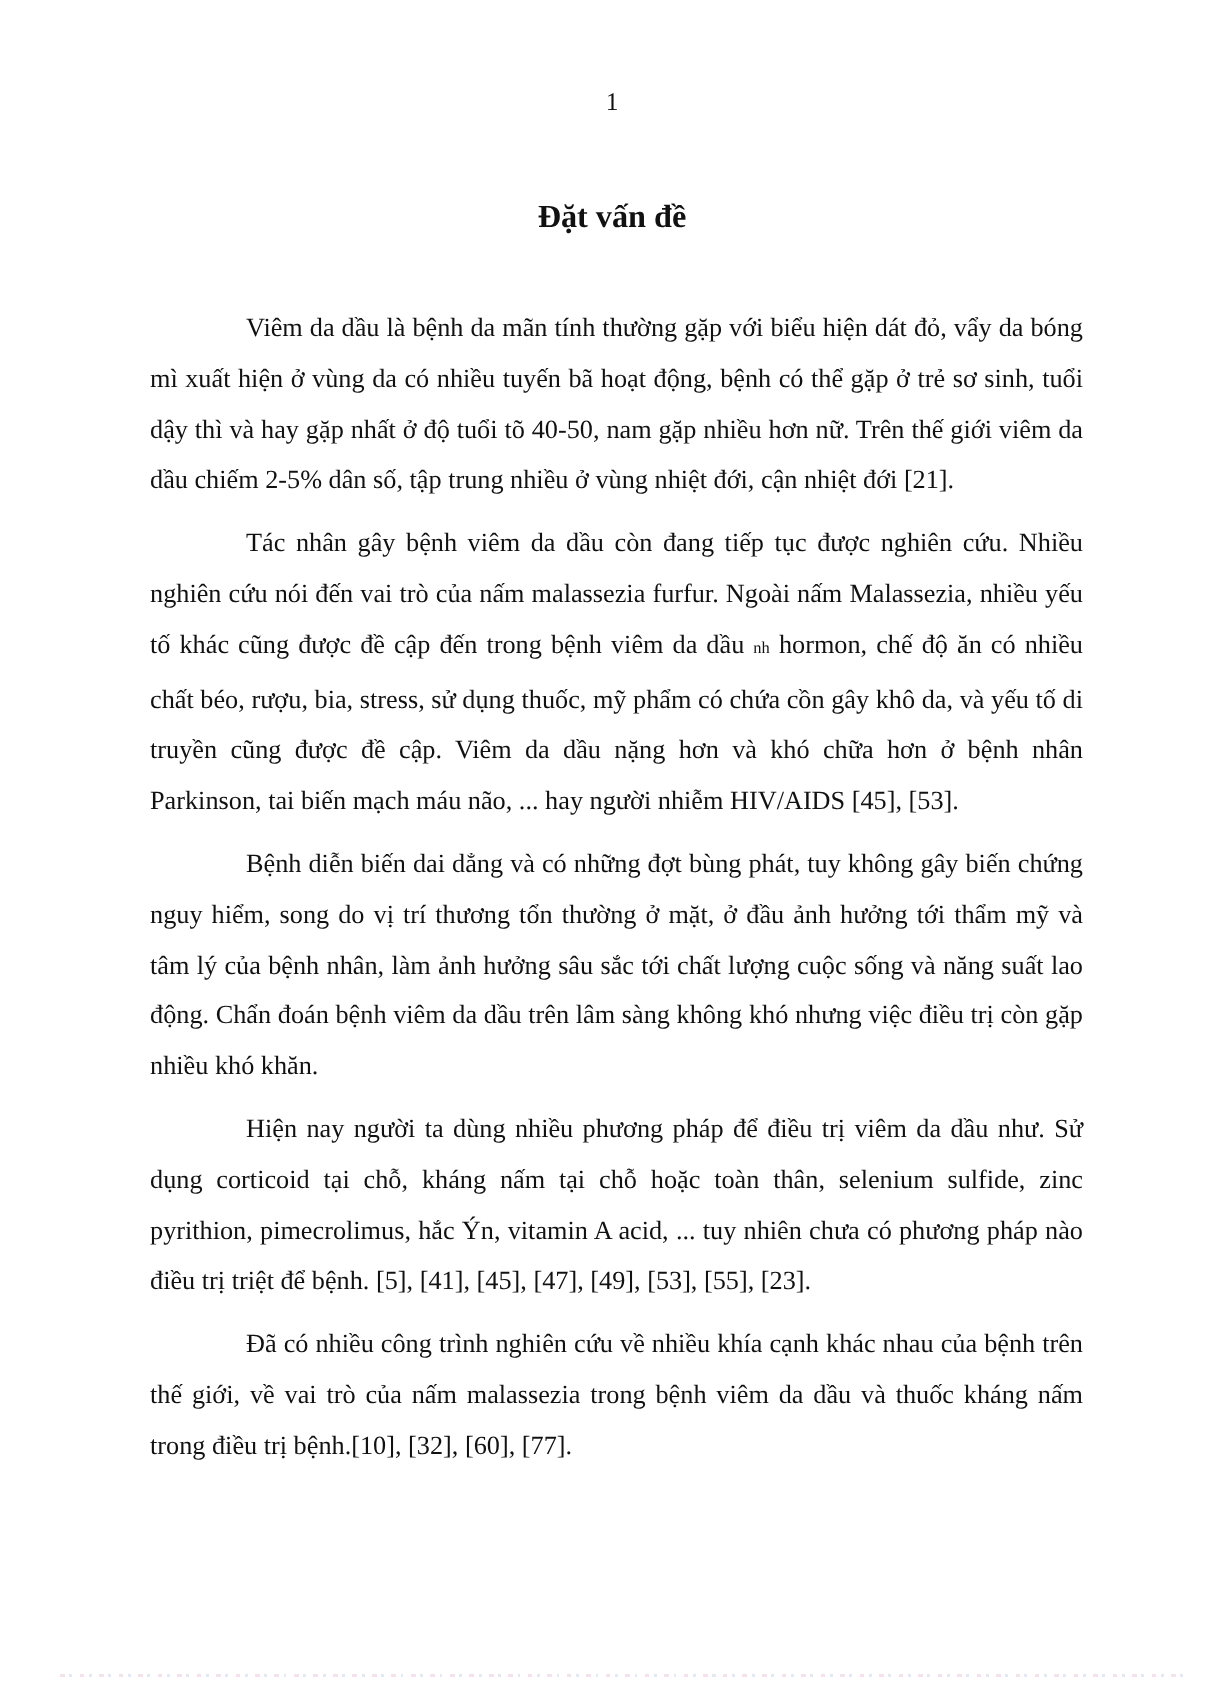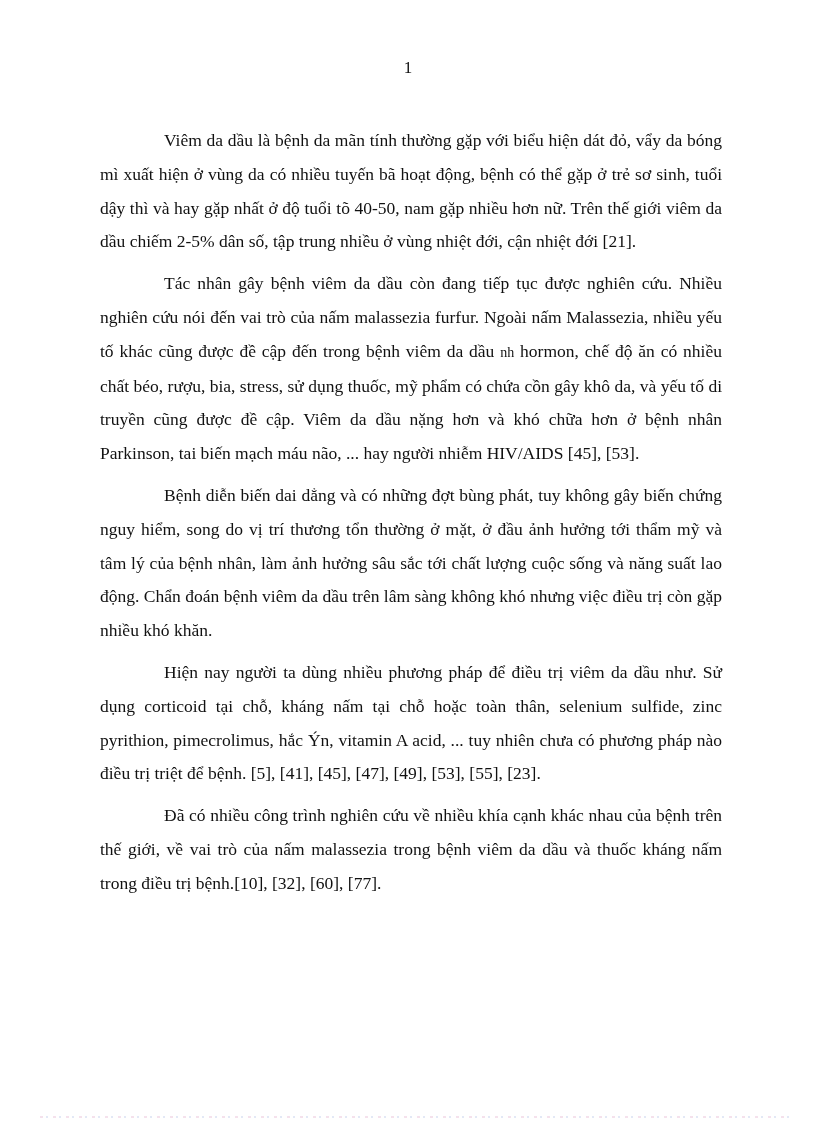--- a/index.html
+++ b/index.html
@@ -35,21 +35,21 @@
     margin: 45px 79px 0 100px;
     font-size: 17.5px;
     line-height: 33.8px;
     text-align: justify;
   }
   .doc-body p {
     margin: 0 15px 8px 0;
     text-indent: 64px;
   }
   .small-inline {
-    font-size: 14px;
+    font-size: 11px;
   }
   .footer-divider {
     position: absolute;
     left: 40px;
     right: 26px;
     bottom: 5px;
     height: 2px;
     background-image: repeating-linear-gradient(
       90deg,
       #ecc9dd 0px, #ecc9dd 3px,
@@ -60,20 +60,21 @@
     opacity: 0.55;
   }
 </style>
 </head>
 <body>
 
 <div class="page">
 
   <div class="page-number">1</div>
 
+  <h1 class="doc-title">Đặt vấn đề</h1>
 
   <div class="doc-body">
 
     <p>Viêm da dầu là bệnh da mãn tính thường gặp với biểu hiện dát đỏ, vẩy da bóng mì xuất hiện ở vùng da có nhiều tuyến bã hoạt động, bệnh có thể gặp ở trẻ sơ sinh, tuổi dậy thì và hay gặp nhất ở độ tuổi tõ 40-50, nam gặp nhiều hơn nữ. Trên thế giới viêm da dầu chiếm 2-5% dân số, tập trung nhiều ở vùng nhiệt đới, cận nhiệt đới [21].</p>
 
     <p><span>Tác nhân gây bệnh viêm da dầu còn đang tiếp tục được nghiên cứu. Nhiều nghiên cứu nói đến vai trò của nấm malassezia furfur. Ngoài nấm Malassezia, nhiều yếu tố khác cũng được đề cập đến trong bệnh viêm da dầu </span><span class="small-inline">nh</span><span> hormon, chế độ ăn có nhiều chất béo, rượu, bia, stress, sử dụng thuốc, mỹ phẩm có chứa cồn gây khô da, và yếu tố di truyền cũng được đề cập. Viêm da dầu nặng hơn và khó chữa hơn ở bệnh nhân Parkinson, tai biến mạch máu não, ... hay người nhiễm HIV/AIDS [45], [53].</span></p>
 
     <p>Bệnh diễn biến dai dẳng và có những đợt bùng phát, tuy không gây biến chứng nguy hiểm, song do vị trí thương tổn thường ở mặt, ở đầu ảnh hưởng tới thẩm mỹ và tâm lý của bệnh nhân, làm ảnh hưởng sâu sắc tới chất lượng cuộc sống và năng suất lao động. Chẩn đoán bệnh viêm da dầu trên lâm sàng không khó nhưng việc điều trị còn gặp nhiều khó khăn.</p>
 
     <p>Hiện nay người ta dùng nhiều phương pháp để điều trị viêm da dầu như. Sử dụng corticoid tại chỗ, kháng nấm tại chỗ hoặc toàn thân, selenium sulfide, zinc pyrithion, pimecrolimus, hắc Ýn, vitamin A acid, ... tuy nhiên chưa có phương pháp nào điều trị triệt để bệnh. [5], [41], [45], [47], [49], [53], [55], [23].</p>

